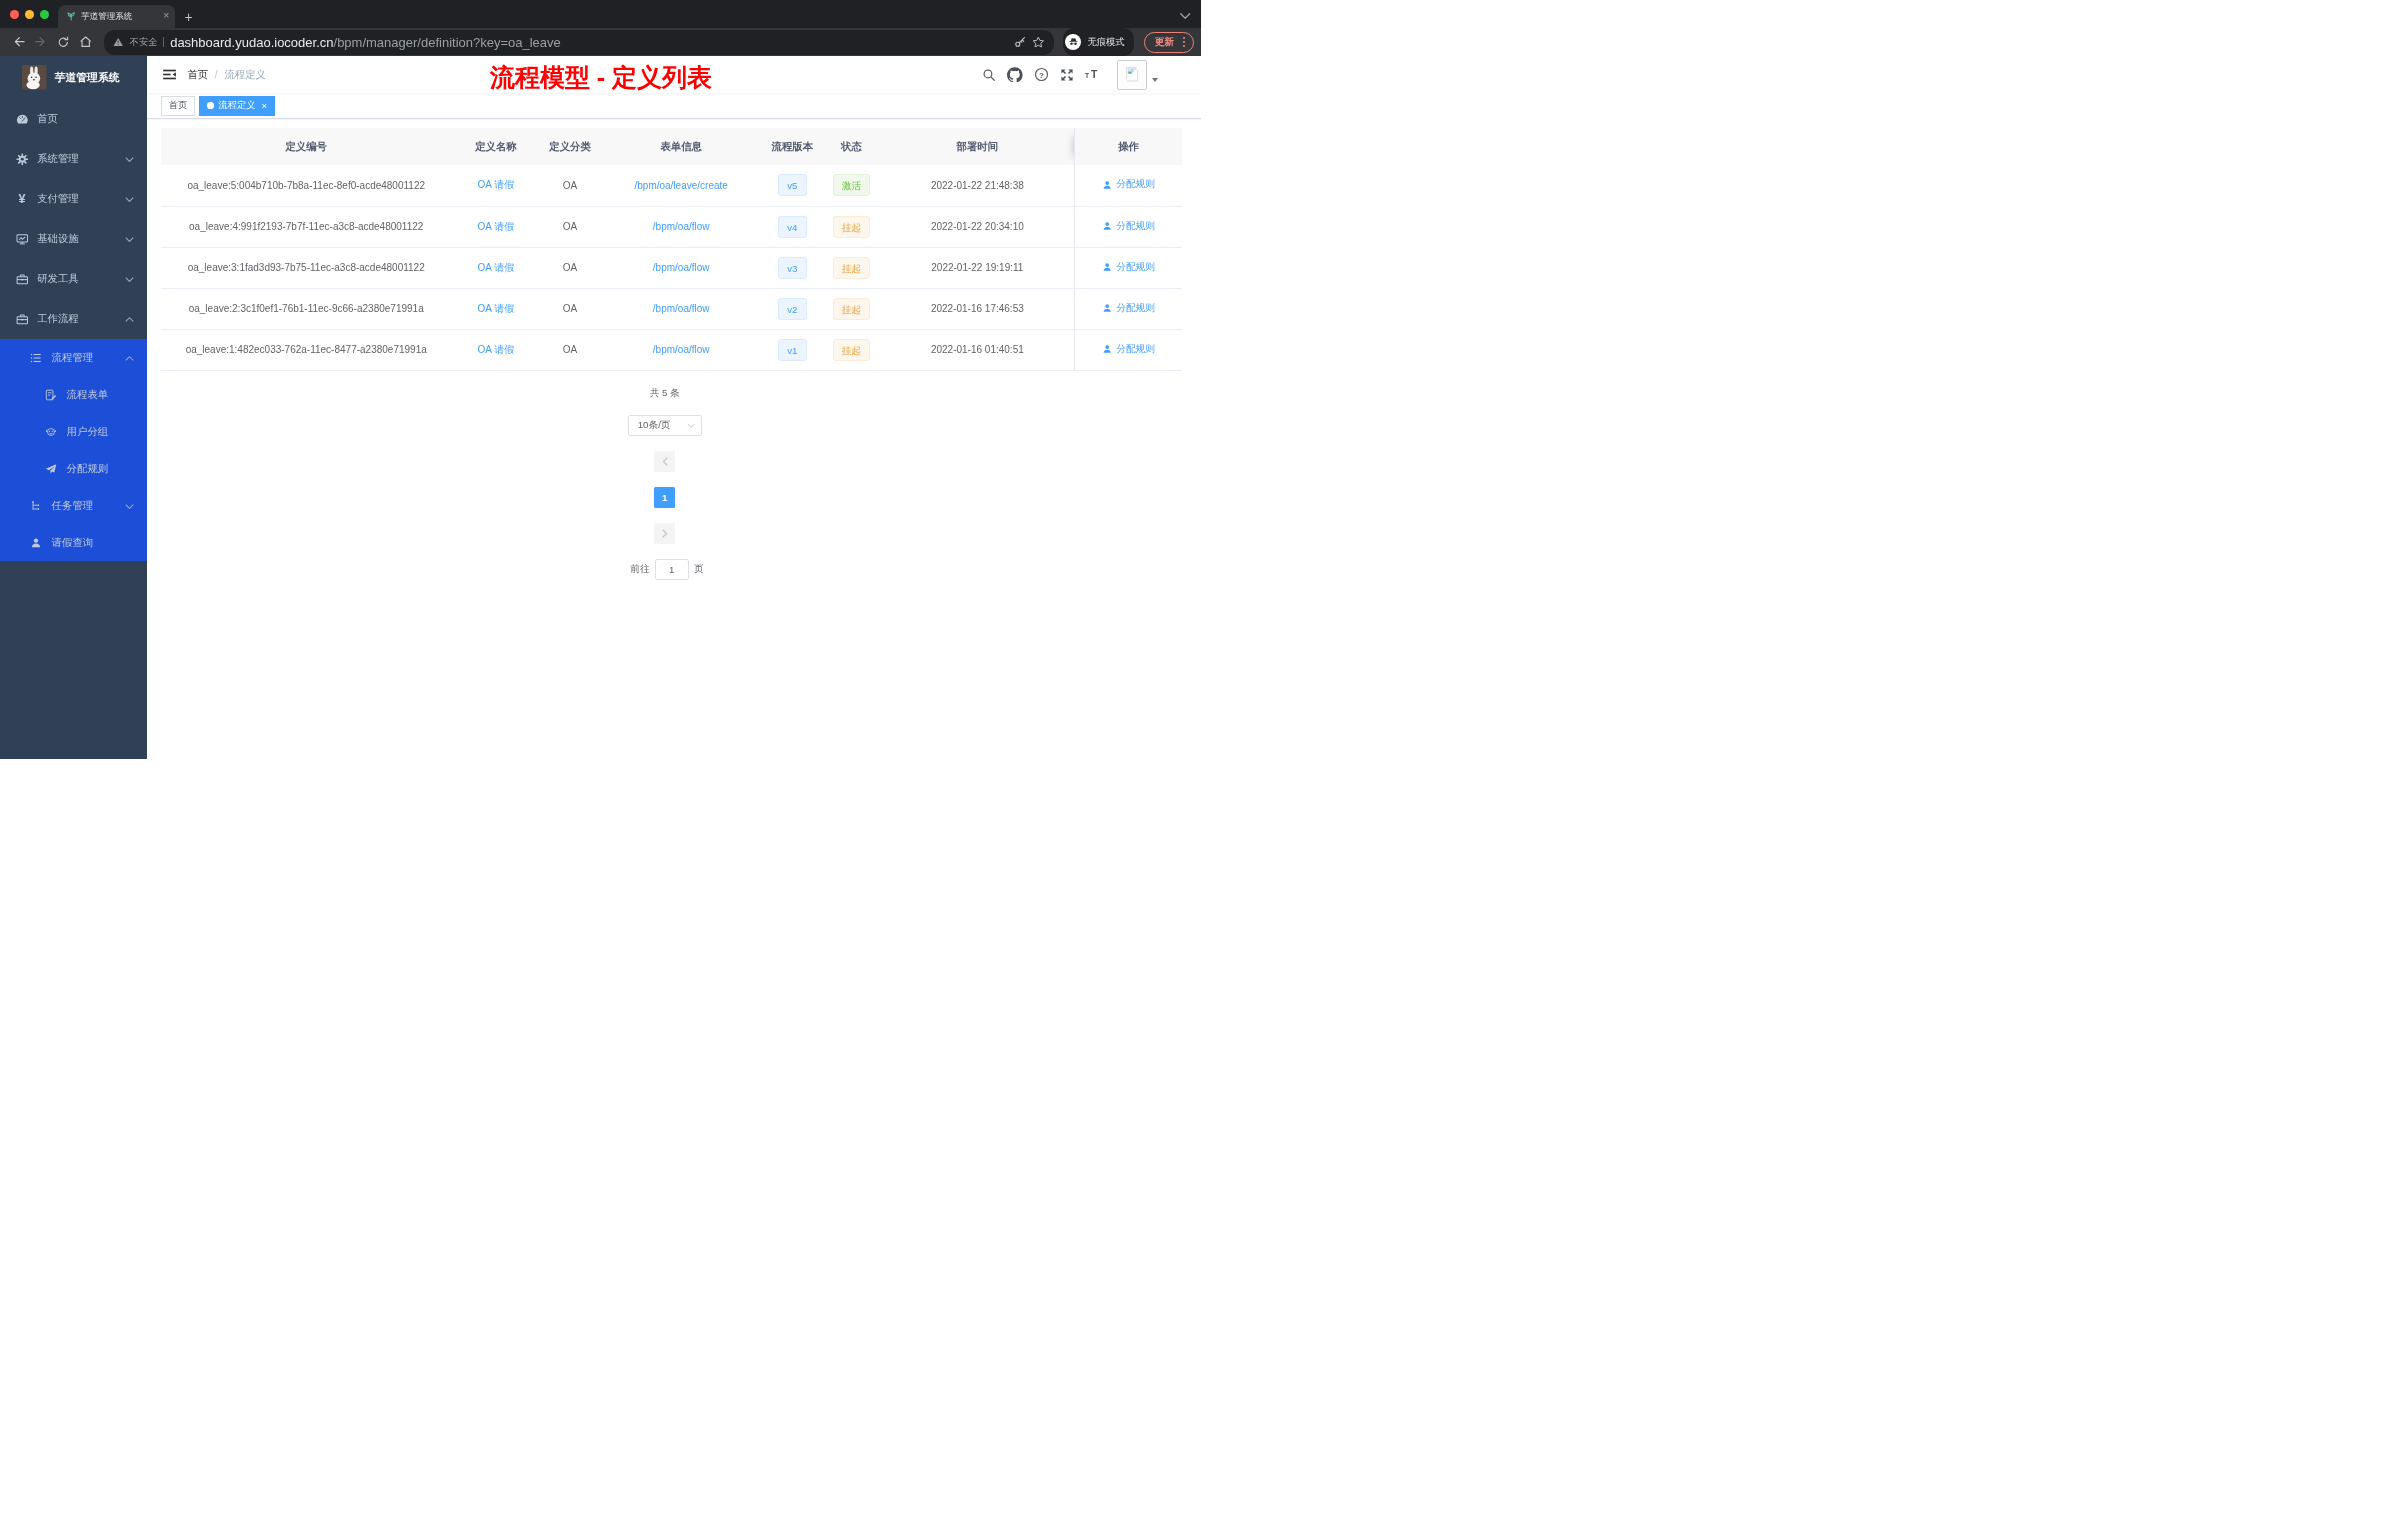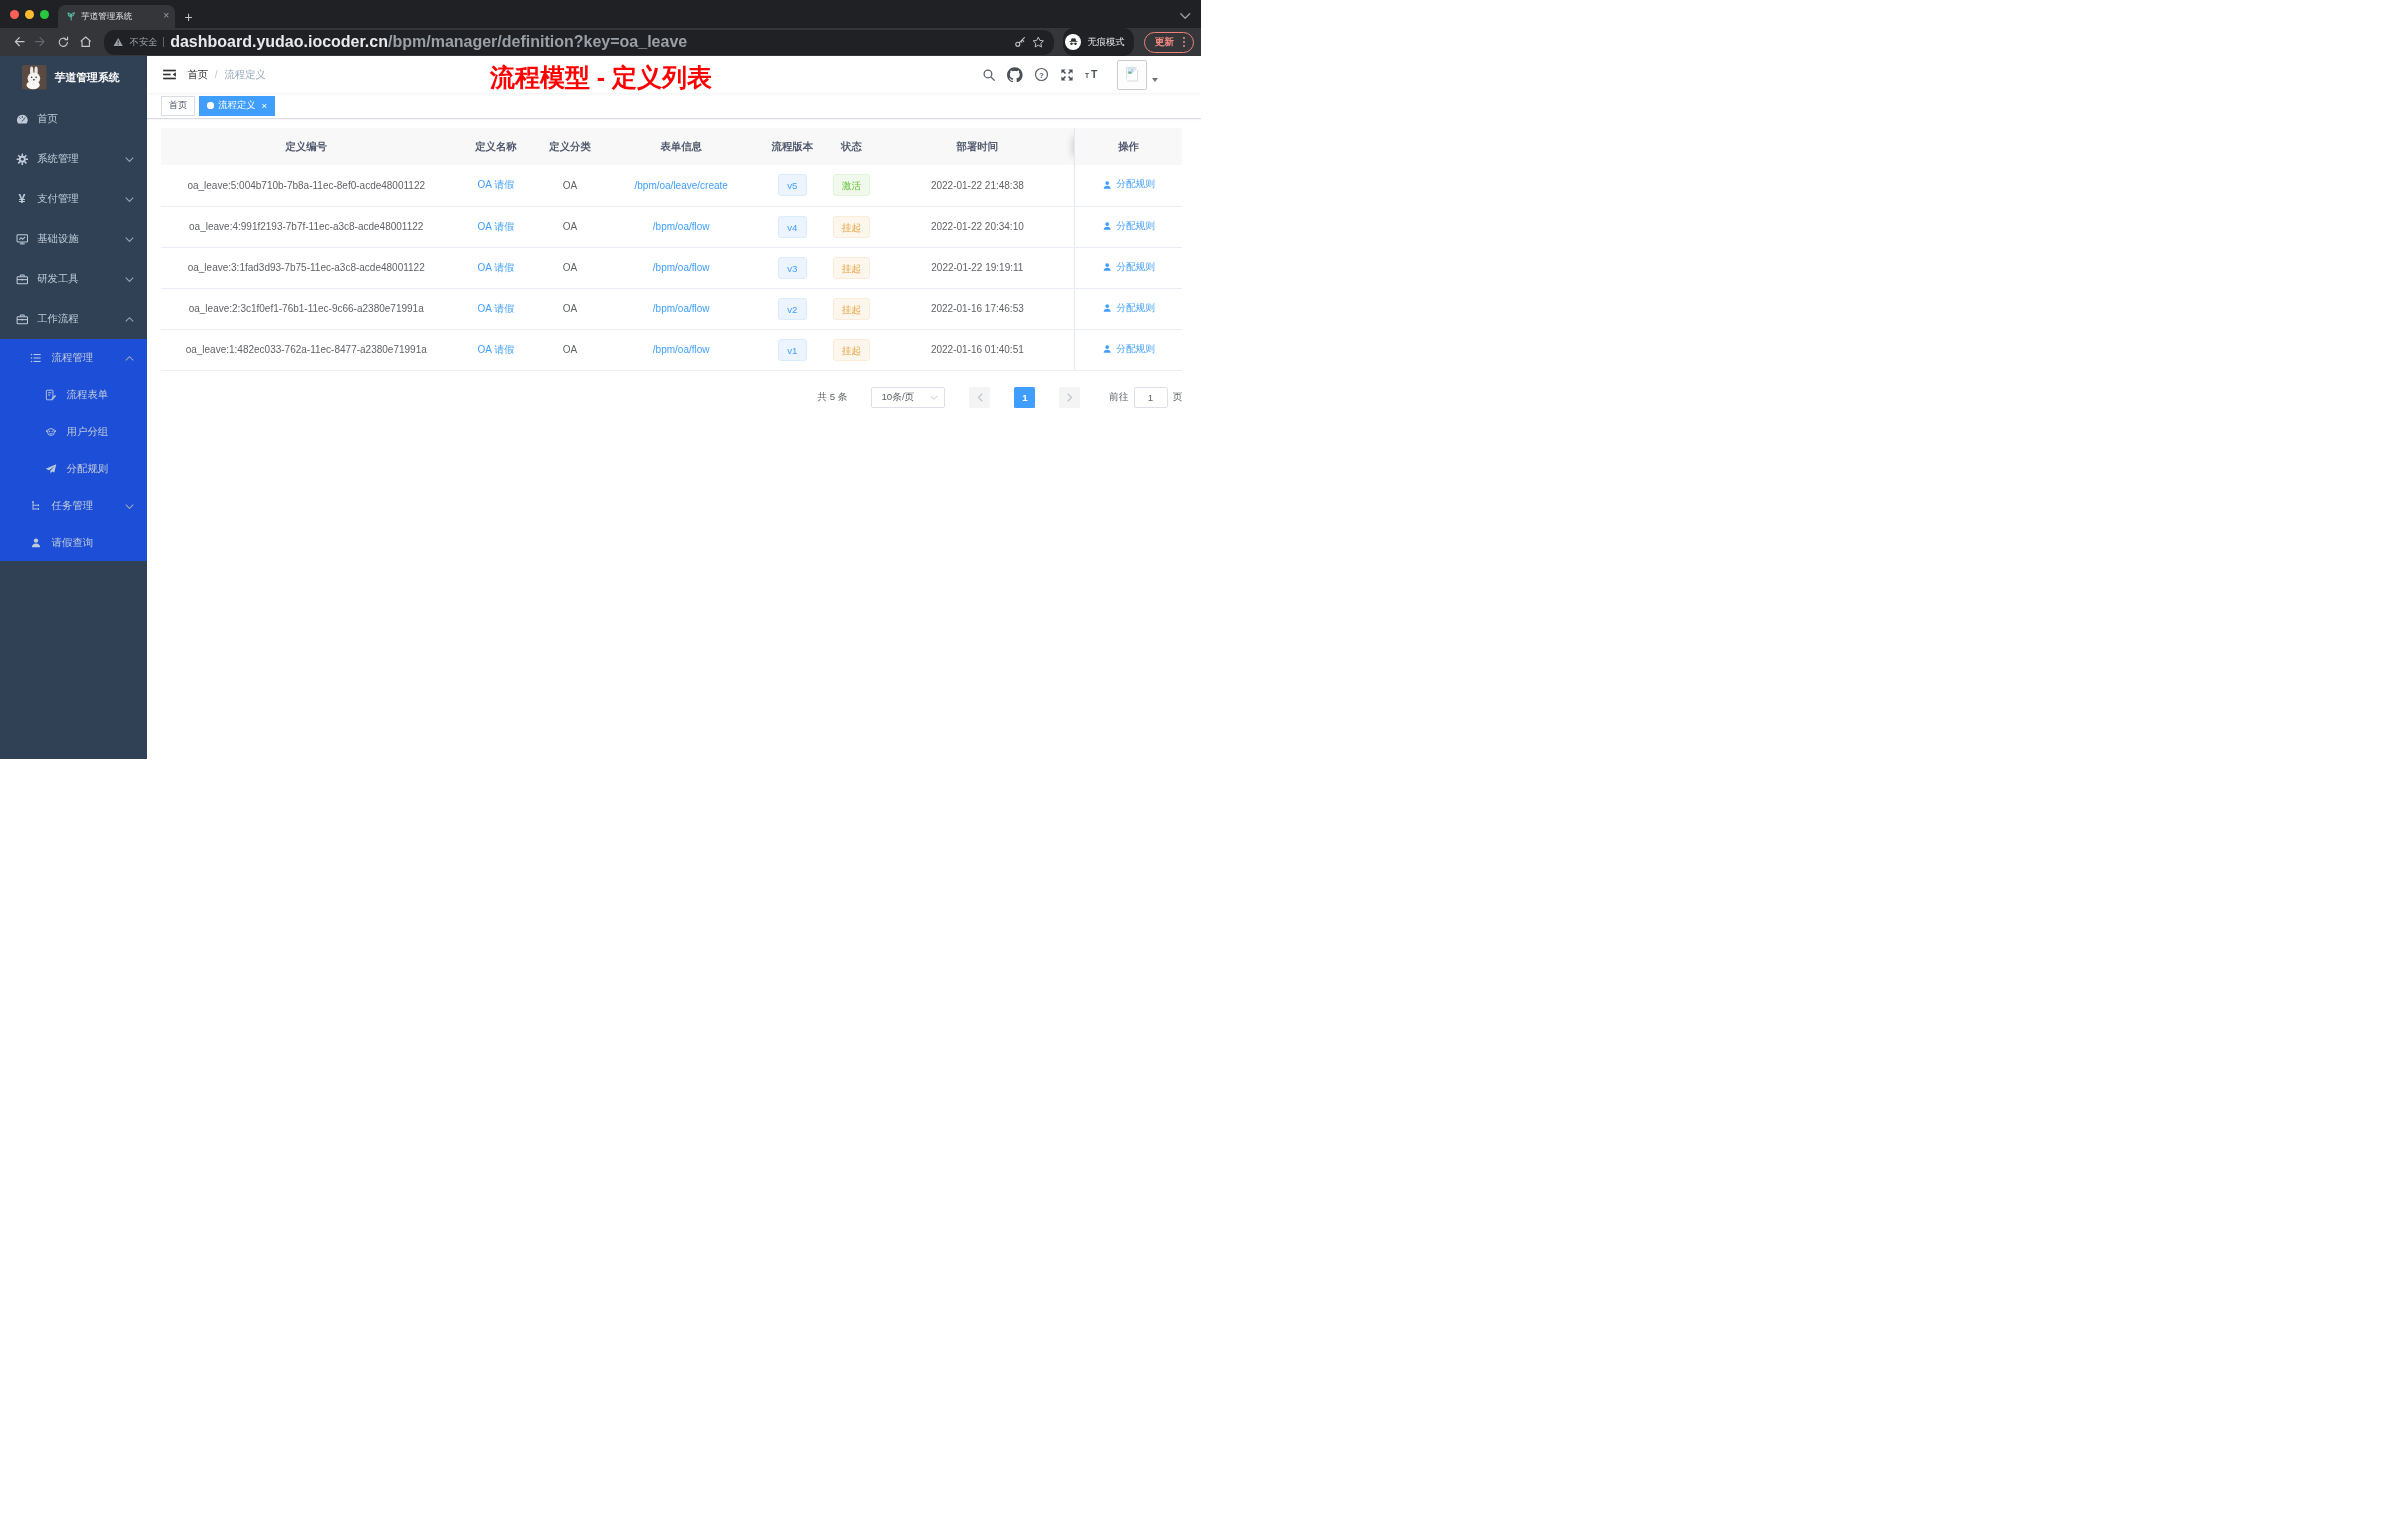--- a/index.html
+++ b/index.html
@@ -16,21 +16,21 @@
   .tab-title { color:#dfe1e5; font-size:8.5px; flex:1; white-space:nowrap; overflow:hidden; }
   .tab-close { color:#9aa0a6; font-size:10.4px; line-height:1; cursor:pointer; }
   .newtab { color:#c0c4c6; font-size:14px; margin:0 0 3.7px 9px; line-height:1; }
   .tabsearch { position:absolute; right:10.4px; bottom:6px; }
 
   .toolbar { height:28px; background:#35363a; display:flex; align-items:center; padding:0 7.4px 0 9px; flex:none; gap:3px; }
   .navbtn { width:19.3px; height:19.3px; display:flex; align-items:center; justify-content:center; border-radius:50%; flex:none; }
   .urlbar { flex:1; height:25px; background:#202124; border-radius:10.4px; margin:0 6px; display:flex; align-items:center; padding:0 9px; gap:6px; min-width:0; }
   .sec-label { color:#9aa0a6; font-size:9.3px; white-space:nowrap; }
   .url-divider { width:0.7px; height:10.4px; background:#5f6368; }
-  .url-text { font-size:16px; white-space:nowrap; overflow:hidden; flex:1;font-weight:bold; }
+  .url-text { font-size:13px; white-space:nowrap; overflow:hidden; flex:1; }
   .url-domain { color:#e8eaed; } .url-path { color:#9aa0a6; }
   .incog { height:28px; background:#202124; border-radius:10.4px; display:flex; align-items:center; gap:6px; padding:2.2px 9px 2.2px 2.2px; flex:none; }
   .incog-circle { width:16.3px; height:16.3px; background:#fff; border-radius:50%; display:flex; align-items:center; justify-content:center; }
   .incog-label { color:#e8eaed; font-size:9.3px; white-space:nowrap; }
   .updatepill { height:21px; border:1.1px solid #ec8277; border-radius:11px; display:flex; align-items:center; gap:7.4px; padding:0 6px 0 9.7px; margin-left:7.4px; flex:none; }
   .update-label { color:#f08a80; font-size:9.7px; font-weight:700; }
   .dots { display:flex; flex-direction:column; gap:1.9px; padding:1.5px; }
   .dots i { width:2.2px; height:2.2px; background:#f08a80; border-radius:50%; }
 
   
@@ -75,21 +75,21 @@
   th { background:#f8f8f9; color:#515a6e; font-size:10.4px; font-weight:700; height:37px; text-align:center; }
   td { height:41px; text-align:center; font-size:10px; color:#606266; border-bottom:0.7px solid #ebeef5; overflow:hidden; white-space:nowrap; }
   .opcol { border-left:0.7px solid #e4e7ed; box-shadow:-9px 0 9px -9px rgba(0,0,0,.25); }
   a.blue { color:#409eff; text-decoration:none; cursor:pointer; }
   .tagpill { display:inline-block; height:22px; line-height:21px; padding:0 8.2px; border-radius:3px; font-size:9.7px; border:0.7px solid; }
   .pill-ver { background:#ecf5ff; border-color:#d9ecff; color:#409eff; }
   .pill-success { background:#f0f9eb; border-color:#e1f3d8; color:#67c23a; }
   .pill-warning { background:#fdf6ec; border-color:#faecd8; color:#e6a23c; }
   .oplink { color:#409eff; font-size:9.7px; display:inline-flex; align-items:center; gap:3.7px; cursor:pointer; }
 
-  .pagination { display:flex; align-items:center; justify-content:flex-end; gap:24px; margin:16.3px 18.6px 0 0; color:#606266; font-size:9.7px; }
+  .pagination { display:flex; align-items:center; justify-content:flex-end; gap:15px; margin:16.3px 18.6px 0 0; color:#606266; font-size:9.7px;flex-direction:column; }
   .psize { width:74px; height:21px; border:0.7px solid #dcdfe6; border-radius:2.2px; display:flex; align-items:center; justify-content:space-between; padding:0 6px 0 9px; color:#606266; cursor:pointer; background:#fff; }
   .pgbtn { width:21px; height:21px; background:#f4f4f5; border-radius:1.5px; display:flex; align-items:center; justify-content:center; color:#c0c4cc; cursor:pointer; flex:none; }
   .pgnum { width:21px; height:21px; background:#409eff; color:#fff; border-radius:1.5px; display:flex; align-items:center; justify-content:center; font-weight:700; cursor:pointer; flex:none; }
   .jumper { display:flex; align-items:center; gap:5.2px; margin-left:4.5px; }
   .jumpinput { width:34px; height:21px; border:0.7px solid #dcdfe6; border-radius:2.2px; text-align:center; font-size:9.7px; color:#606266; outline:none; }
 </style>
 </head>
 <body>
 
 <div class="screen">

